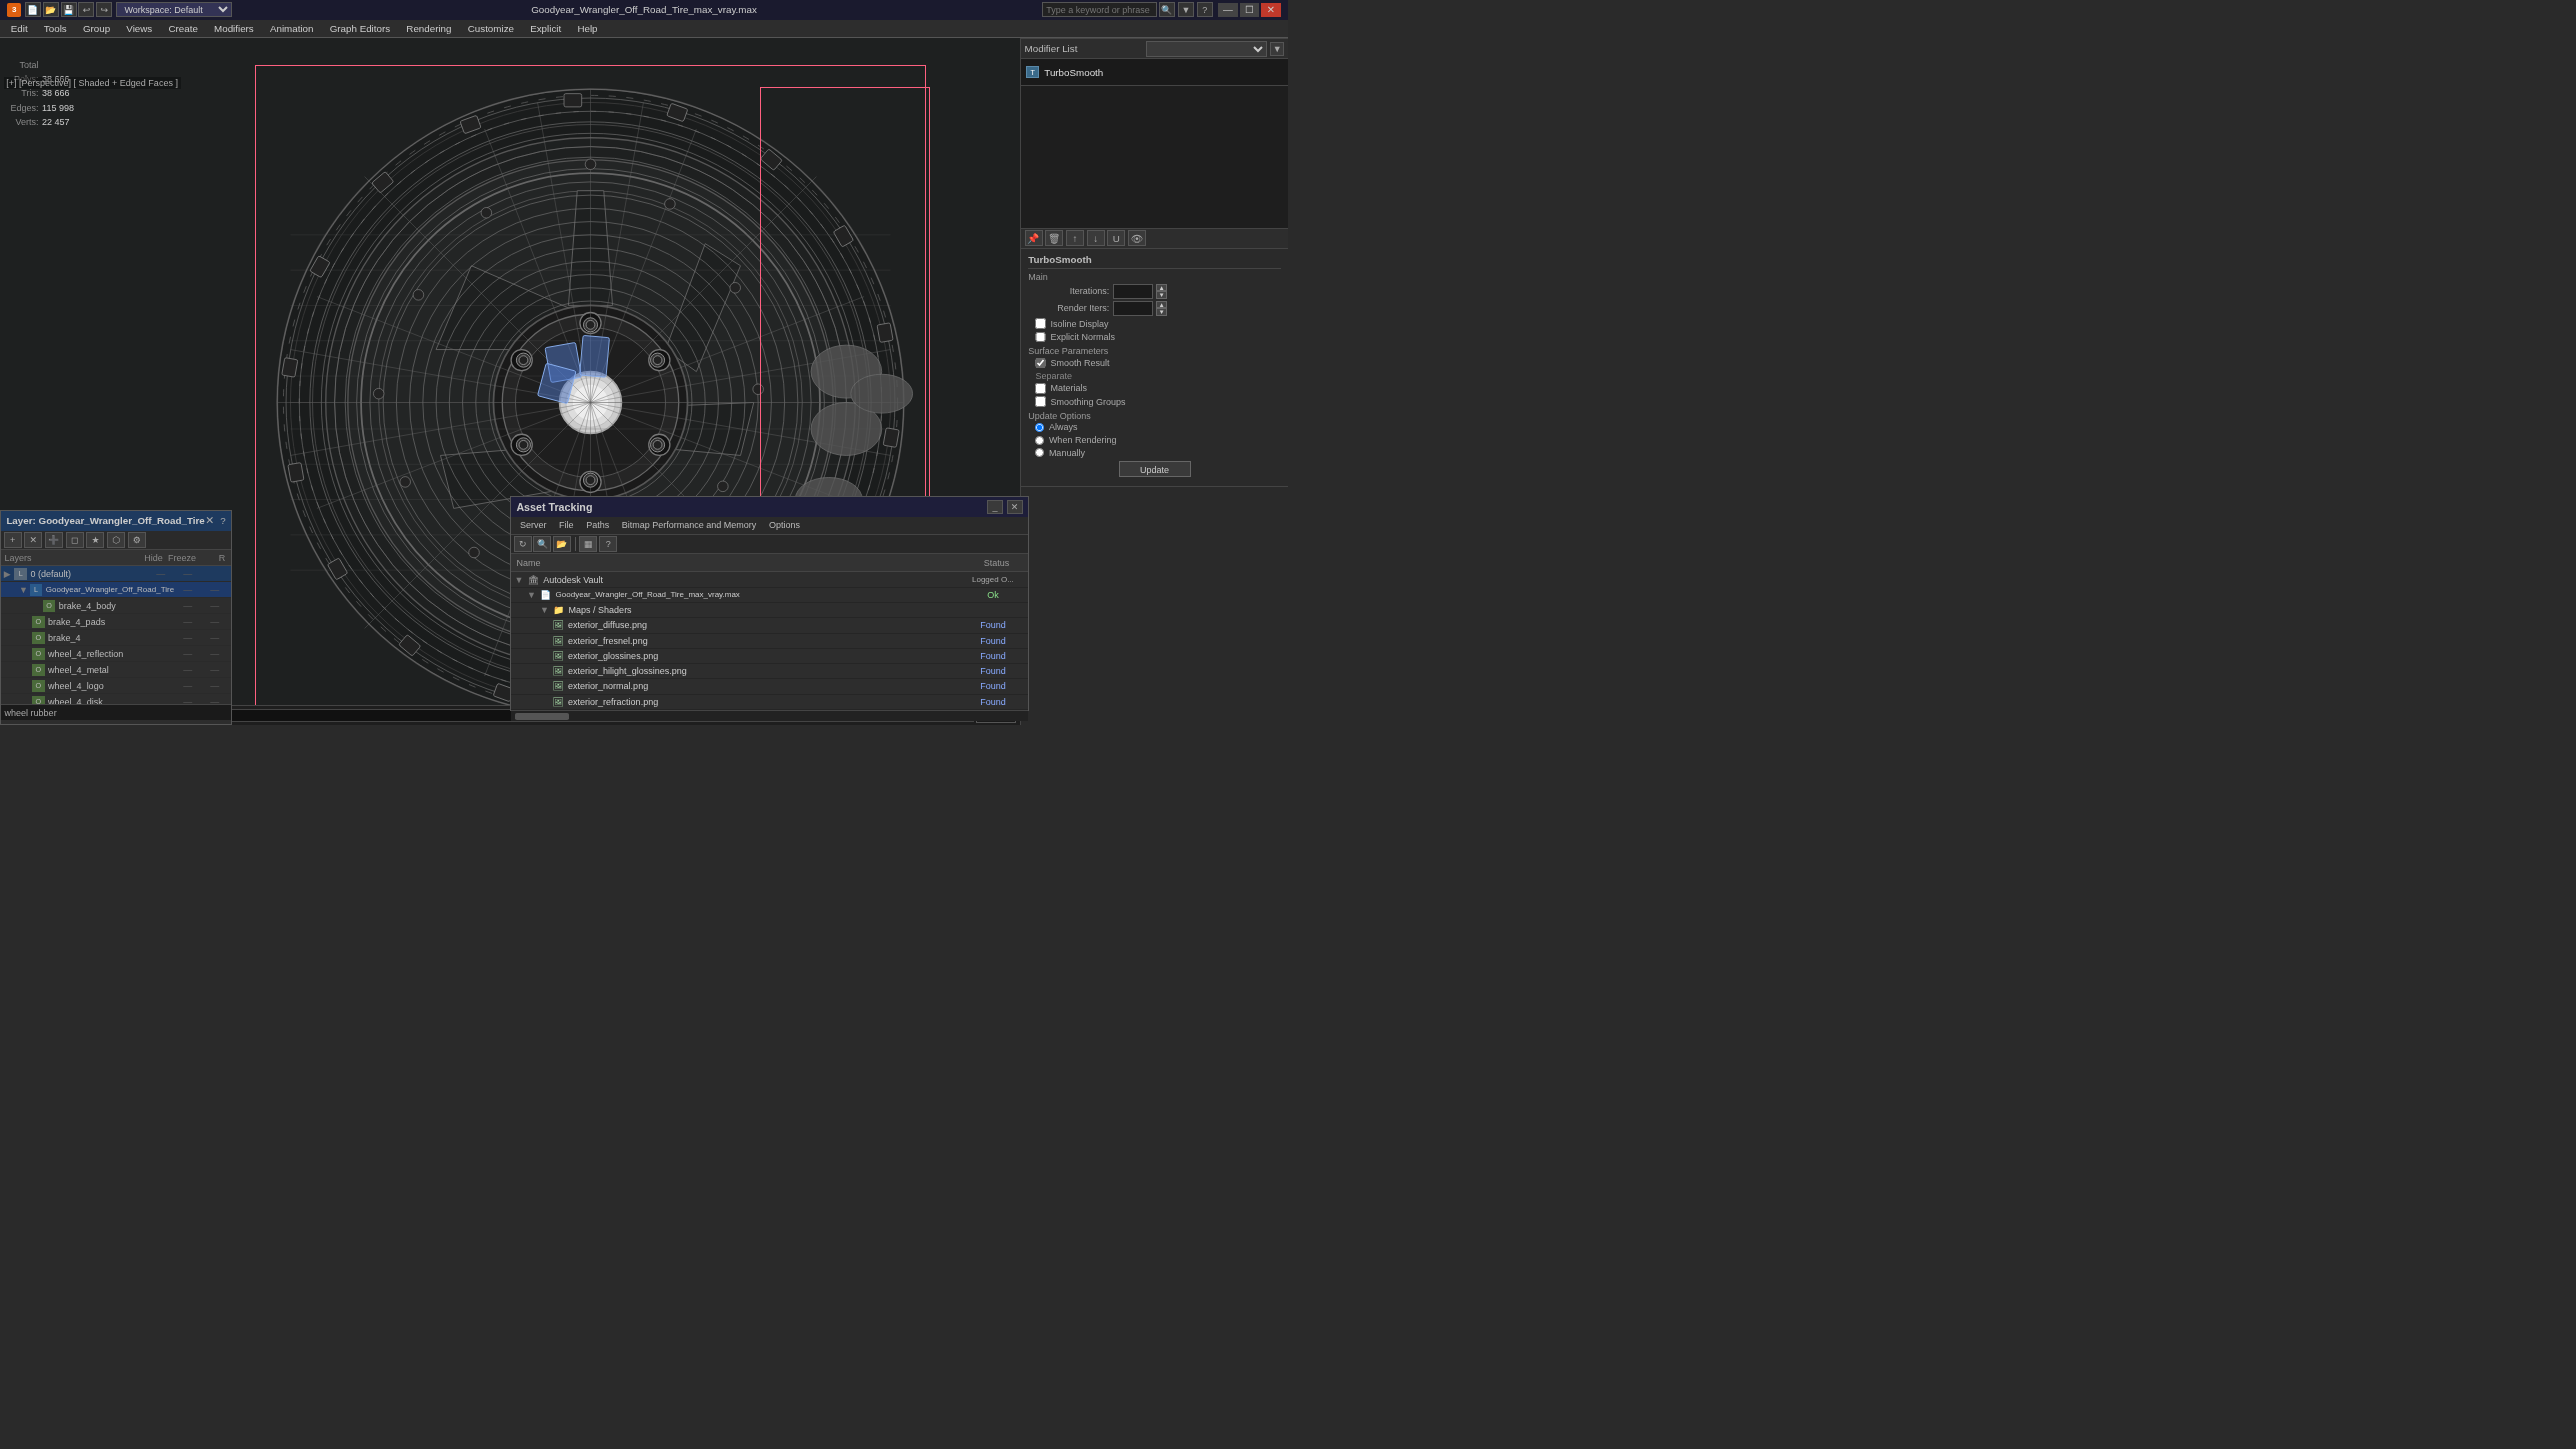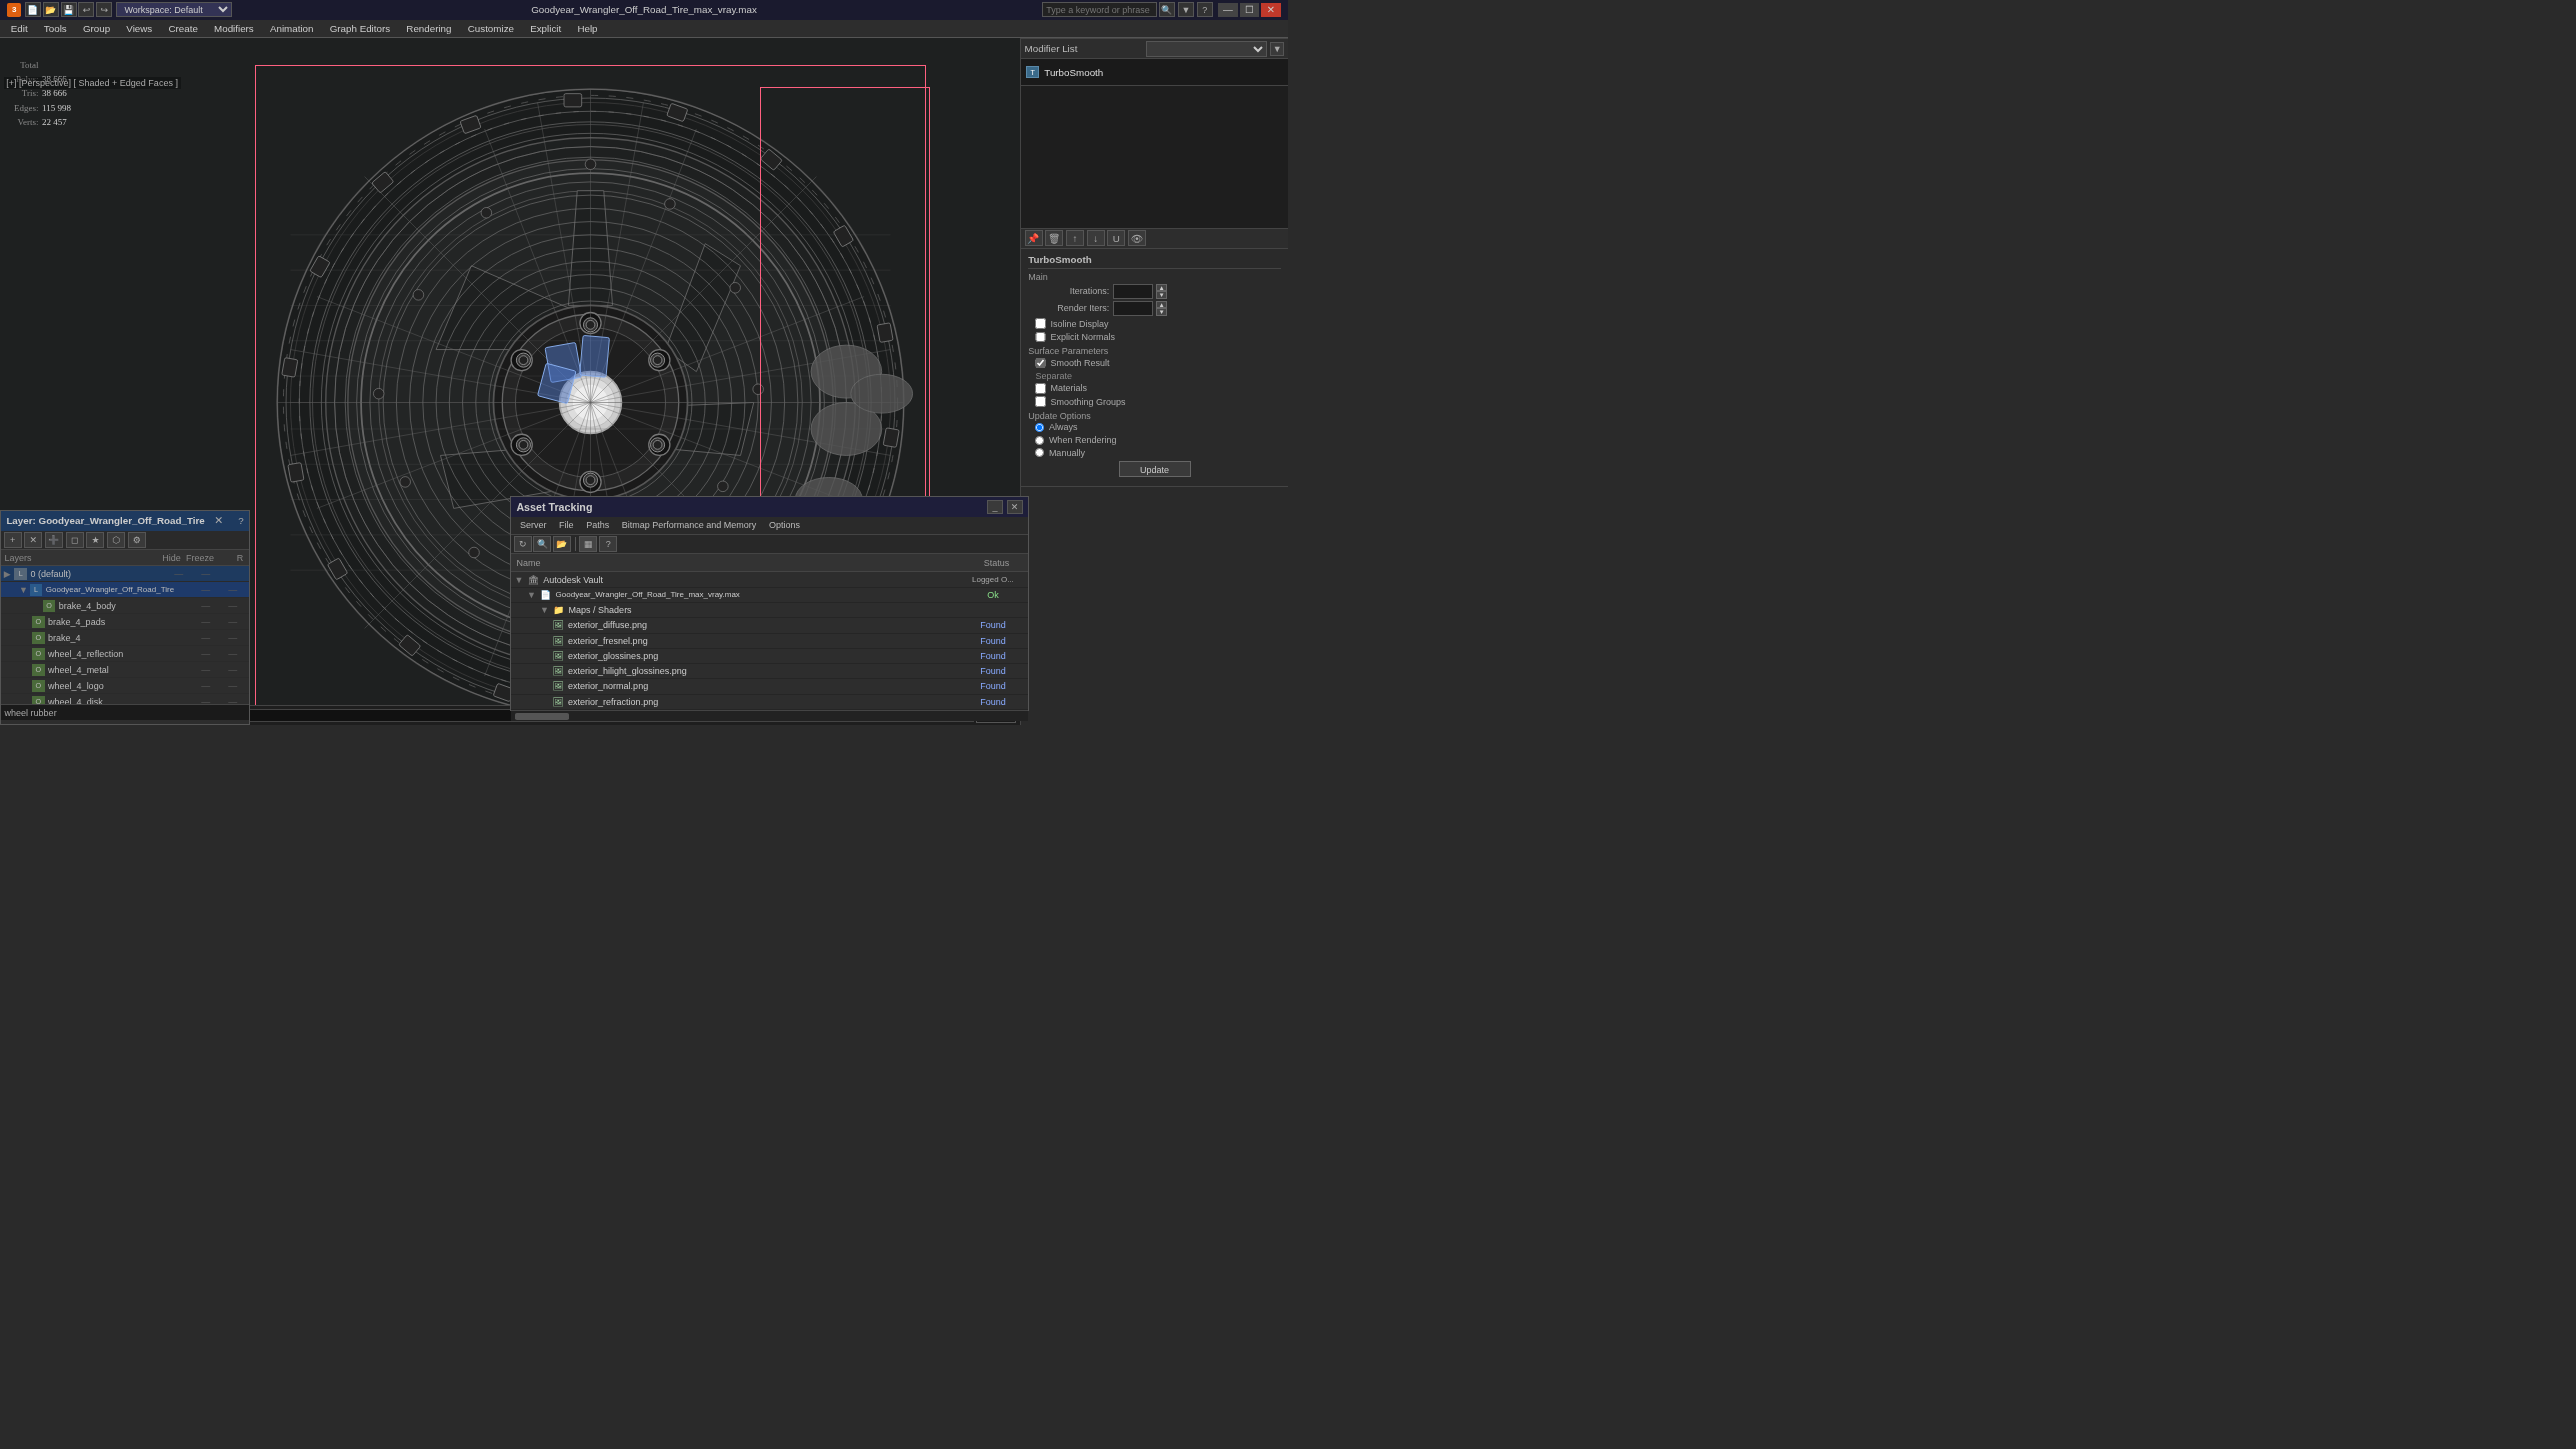--- a/index.html
+++ b/index.html
@@ -388,21 +388,21 @@
       cursor: pointer;
       text-align: center;
       line-height: 16px;
     }
 
     
     #layers-panel {
       position: absolute;
       top: 510px;
       left: 0;
-      width: 250px;
+      width: 232px;
       height: 215px;
       background: #2d2d2d;
       border: 0.9px solid #555;
       z-index: 95;
     }
     #layers-panel-title {
       height: 19.7px;
       background: #1e3a5f;
       display: flex;
       align-items: center;
@@ -759,21 +759,21 @@
   <span class="menu-item">Rendering</span>
   <span class="menu-item">Customize</span>
   <span class="menu-item">Explicit</span>
   <span class="menu-item">Help</span>
 </div>
 
 <div id="viewport">
 
   <div id="vp-label">[+] [Perspective] [ Shaded + Edged Faces ]</div>
 
-  <div id="stats-overlay" style="top:19.7px;font-family:Liberation Serif, serif;">
+  <div id="stats-overlay" style="top:19.7px;">
     <div class="stat-line">
       <span class="stat-lbl">Total</span>
     </div>
     <div class="stat-line">
       <span class="stat-lbl">Polys:</span>
       <span class="stat-val">38 666</span>
     </div>
     <div class="stat-line">
       <span class="stat-lbl">Tris:</span>
       <span class="stat-val">38 666</span>

